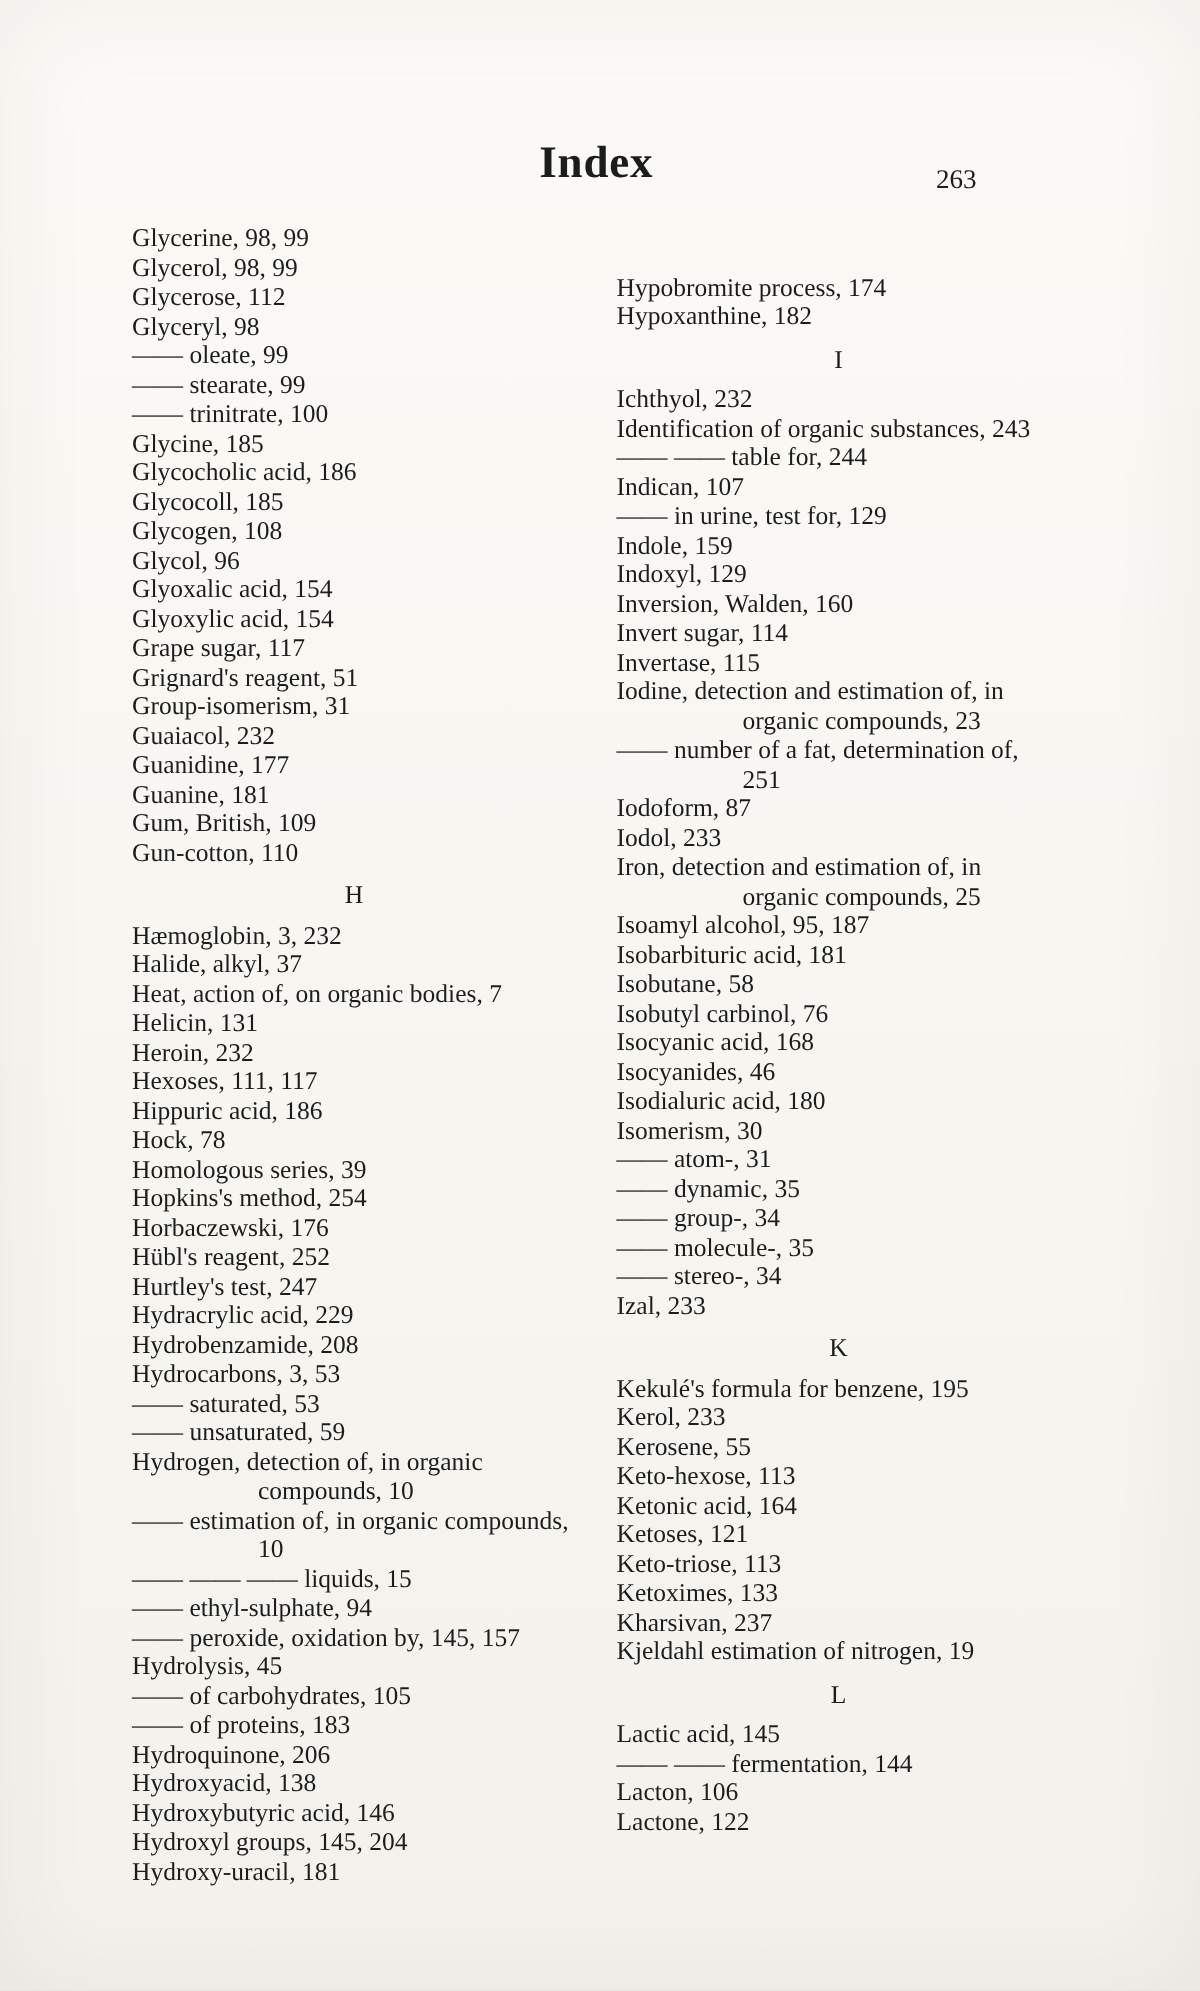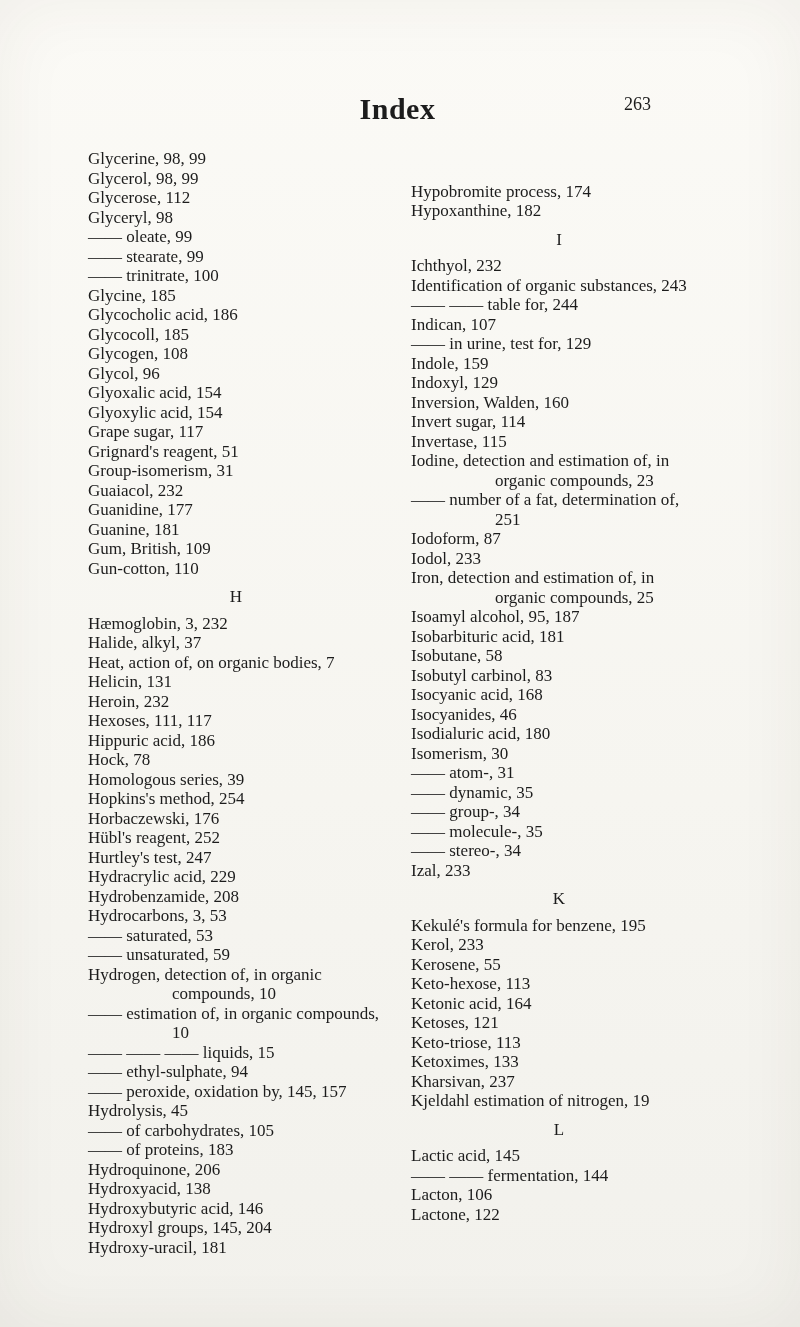--- a/index.html
+++ b/index.html
@@ -32,21 +32,21 @@
     margin: 0;
     text-align: center;
     font-size: 30px;
     line-height: 36px;
     font-weight: 700;
     letter-spacing: 0.5px;
   }
   .pagenum {
     position: absolute;
     right: 56px;
-    top: 3px;
+    top: 18px;
     font-size: 18px;
   }
   .columns {
     display: flex;
     align-items: center;
   }
   .column {
     width: 296px;
     font-size: 17px;
     line-height: 19.5px;
@@ -148,21 +148,21 @@
         <div class="entry">Invert sugar, 114</div>
         <div class="entry">Invertase, 115</div>
         <div class="entry">Iodine, detection and estimation of, in organic compounds, 23</div>
         <div class="entry">—— number of a fat, determination of, 251</div>
         <div class="entry">Iodoform, 87</div>
         <div class="entry">Iodol, 233</div>
         <div class="entry">Iron, detection and estimation of, in organic compounds, 25</div>
         <div class="entry">Isoamyl alcohol, 95, 187</div>
         <div class="entry">Isobarbituric acid, 181</div>
         <div class="entry">Isobutane, 58</div>
-        <div class="entry">Isobutyl carbinol, 83</div>
+        <div class="entry">Isobutyl carbinol, 76</div>
         <div class="entry">Isocyanic acid, 168</div>
         <div class="entry">Isocyanides, 46</div>
         <div class="entry">Isodialuric acid, 180</div>
         <div class="entry">Isomerism, 30</div>
         <div class="entry">—— atom-, 31</div>
         <div class="entry">—— dynamic, 35</div>
         <div class="entry">—— group-, 34</div>
         <div class="entry">—— molecule-, 35</div>
         <div class="entry">—— stereo-, 34</div>
         <div class="entry">Izal, 233</div>

